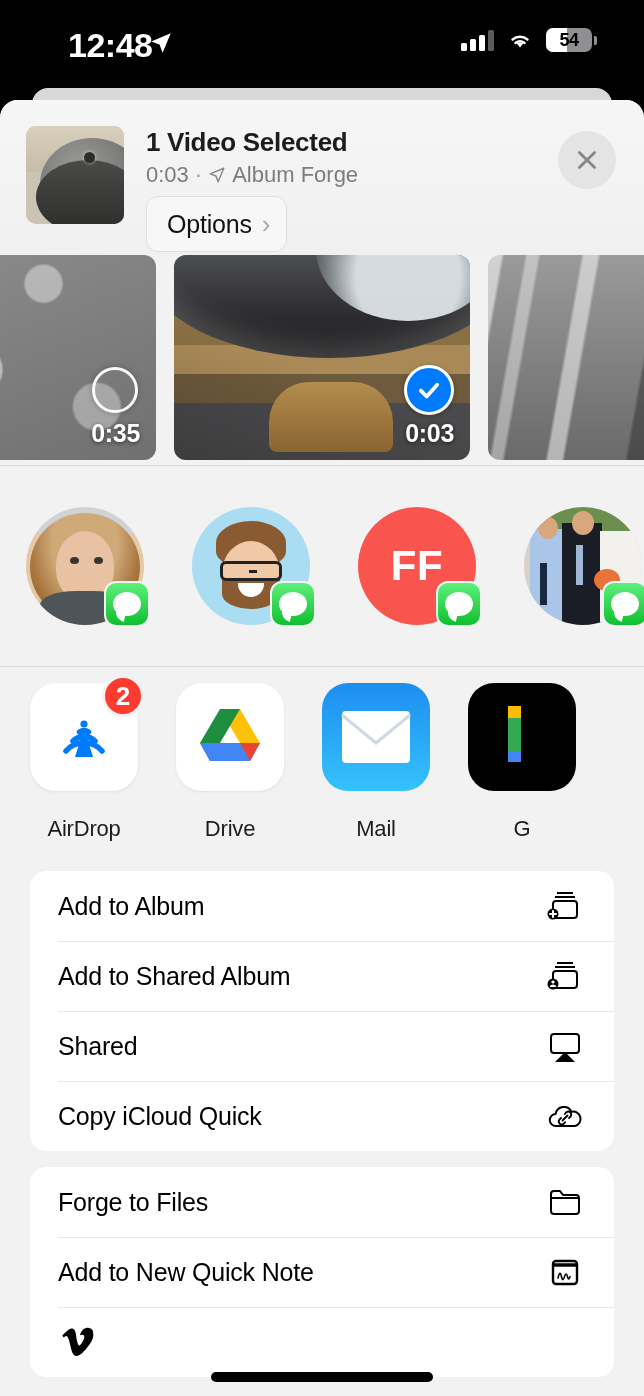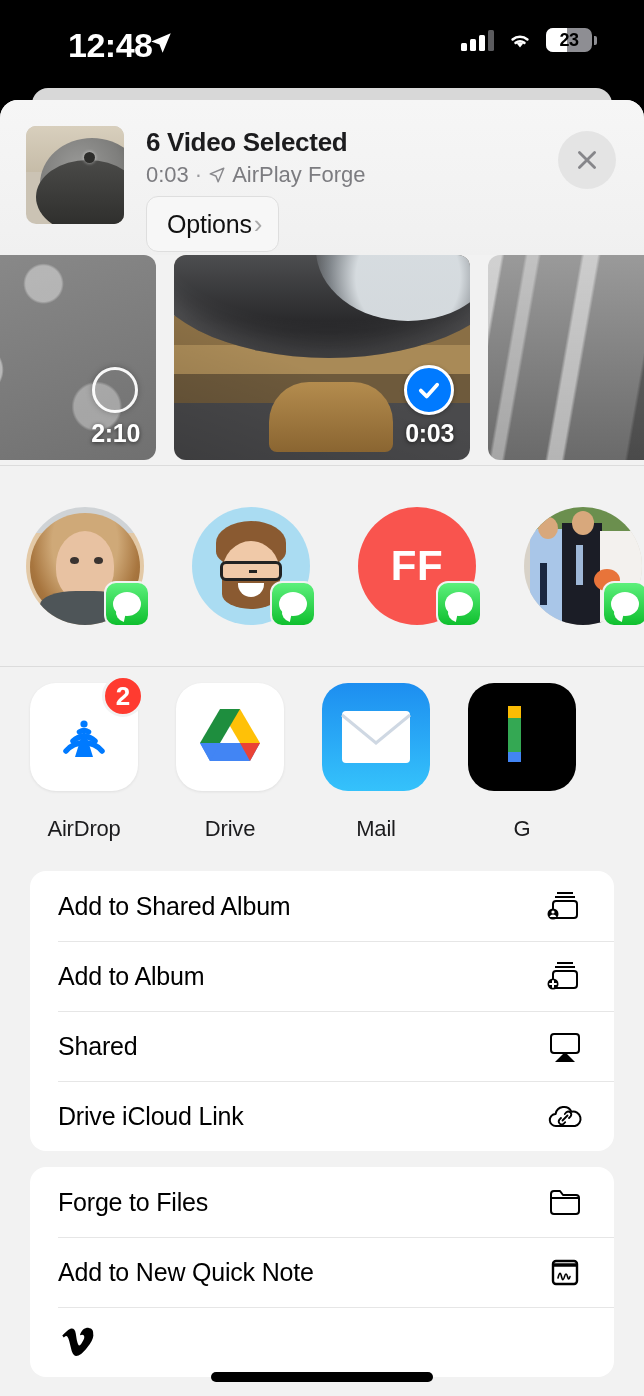--- a/index.html
+++ b/index.html
@@ -81,21 +81,21 @@
   }
   .hdr-sub {
     position: absolute; left: 146px; top: 62px;
     font-size: 22px; color: #7c7c80; display: flex; align-items: center; gap: 6px;
   }
   .hdr-sub .dot { font-size: 22px; color:#9a9a9e; }
   .hdr-sub .locsvg { width: 18px; height: 18px; display:inline-block; }
   .options-btn {
     position: absolute; left: 146px; top: 196px - 100px;
     top: 96px;
-    display: flex; align-items: center; gap: 2px;
+    display: flex; align-items: center; gap: 10px;
     height: 56px; padding: 0 16px 0 20px;
     background: #f7f7f7; border: 1px solid #dedede; border-radius: 12px;
     font-size: 25px; color: #111; letter-spacing:-0.2px;
   }
   .options-btn .chev { color:#aaa; font-size: 26px; font-weight: 400; }
   .close-btn {
     position: absolute; right: 28px; top: 31px; width: 58px; height: 58px;
     border-radius: 50%; background: #e4e4e4;
     display: flex; align-items: center; justify-content: center;
   }
@@ -302,62 +302,62 @@
           <i></i>
           <i></i>
         </div>
       <svg width="28" height="22" viewBox="0 0 28 22">
         <path d="M14 18.5l3.2-3.9a5 5 0 0 0-6.4 0z" fill="#fff"></path>
         <path d="M6.6 10.4a11.6 11.6 0 0 1 14.8 0" stroke="#fff" stroke-width="2.6" fill="none" stroke-linecap="round"></path>
         <path d="M9.6 13.9a7.3 7.3 0 0 1 8.8 0" stroke="#fff" stroke-width="2.6" fill="none" stroke-linecap="round"></path>
       </svg>
       <div class="batt">
         <div class="batt-fill"></div>
-        <div class="batt-num">23</div>
+        <div class="batt-num">54</div>
         <div class="batt-cap"></div>
       </div>
     </div>
   </div>
 
   <div class="sheet-peek"></div>
 
   <div class="sheet">
 
     <div class="header">
       <div class="hdr-thumb">
         <div class="bg-top"></div>
         <div class="disc"></div>
         <div class="disc2"></div>
         <div class="hole"></div>
       </div>
-      <div class="hdr-title">6 Video Selected</div>
+      <div class="hdr-title">1 Video Selected</div>
       <div class="hdr-sub">
         <span>0:03</span>
         <span class="dot">·</span>
         <svg class="locsvg" viewBox="0 0 24 24">
           <path d="M21 3 3 10.5l7.6 2.9L13.5 21z" fill="none" stroke="#8a8a8e" stroke-width="2" stroke-linejoin="round"></path>
         </svg>
-        <span>AirPlay Forge</span>
+        <span>Album Forge</span>
       </div>
       <div class="options-btn">
         <span>Options</span>
         <span class="chev">›</span>
       </div>
       <div class="close-btn">
         <svg viewBox="0 0 24 24">
           <path d="M5 5l14 14M19 5L5 19" stroke="#86868a" stroke-width="2.6" stroke-linecap="round"></path>
         </svg>
       </div>
     </div>
 
     <div class="strip">
       <div class="thumb first">
         <div class="tile gray1"></div>
         <div class="check-ring"></div>
-        <div class="dur">2:10</div>
+        <div class="dur">0:35</div>
       </div>
       <div class="thumb">
         <div class="tile color">
           <div class="pipe"></div>
           <div class="rim"></div>
           <div class="frost"></div>
         </div>
         <div class="check-on">
           <svg viewBox="0 0 24 24">
               <path d="M5 12.5l5 5 9-10" stroke="#fff" stroke-width="3.2" fill="none" stroke-linecap="round" stroke-linejoin="round"></path>
@@ -466,53 +466,53 @@
             <rect x="16" y="50" width="13" height="10" fill="#4285f4"></rect>
             <rect x="30" y="4" width="13" height="56" fill="#0f9d58" opacity="0"></rect>
           </svg>
         </div>
         <div class="app-label">G</div>
       </div>
     </div>
 
     <div class="list-group g1">
       <div class="row">
+        <div class="row-label">Add to Album</div>
+        <div class="row-icon">
+          <svg viewBox="0 0 40 40" fill="none" stroke="#000" stroke-width="2">
+            <path d="M12 7h16M10 11h20"></path>
+            <rect x="8" y="15" width="24" height="17" rx="3"></rect>
+            <circle cx="8" cy="28" r="5.5" fill="#000" stroke="none"></circle>
+            <path d="M8 25v6M5 28h6" stroke="#fff" stroke-width="2" stroke-linecap="round"></path>
+          </svg>
+        </div>
+      </div>
+      <div class="row">
         <div class="row-label">Add to Shared Album</div>
         <div class="row-icon">
           <svg viewBox="0 0 40 40" fill="none" stroke="#000" stroke-width="2">
             <path d="M12 7h16M10 11h20"></path>
             <rect x="8" y="15" width="24" height="17" rx="3"></rect>
             <circle cx="8" cy="28" r="5.5" fill="#000" stroke="none"></circle>
             <circle cx="8" cy="26" r="1.6" fill="#fff" stroke="none"></circle>
             <path d="M4.6 31c.7-1.6 2-2.4 3.4-2.4s2.7.8 3.4 2.4" fill="#fff" stroke="none"></path>
           </svg>
         </div>
       </div>
       <div class="row">
-        <div class="row-label">Add to Album</div>
-        <div class="row-icon">
-          <svg viewBox="0 0 40 40" fill="none" stroke="#000" stroke-width="2">
-            <path d="M12 7h16M10 11h20"></path>
-            <rect x="8" y="15" width="24" height="17" rx="3"></rect>
-            <circle cx="8" cy="28" r="5.5" fill="#000" stroke="none"></circle>
-            <path d="M8 25v6M5 28h6" stroke="#fff" stroke-width="2" stroke-linecap="round"></path>
-          </svg>
-        </div>
-      </div>
-      <div class="row">
         <div class="row-label">Shared</div>
         <div class="row-icon">
           <svg viewBox="0 0 40 40">
             <rect x="6" y="8" width="28" height="19" rx="3" fill="none" stroke="#000" stroke-width="2"></rect>
             <path d="M20 26 L30 36 H10 Z" fill="#000"></path>
           </svg>
         </div>
       </div>
       <div class="row">
-        <div class="row-label">Drive iCloud Link</div>
+        <div class="row-label">Copy iCloud Quick</div>
         <div class="row-icon">
           <svg viewBox="0 0 40 40" fill="none" stroke="#000" stroke-width="2">
             <path d="M11 30a6 6 0 0 1-.4-12 8.4 8.4 0 0 1 15.9-2.2A6.4 6.4 0 0 1 30 30z" stroke-linejoin="round"></path>
             <path d="M17.5 24.5l5-5M16 22l-1.6 1.6a3 3 0 0 0 4.2 4.2l1.6-1.6M24 22l1.6-1.6a3 3 0 0 0-4.2-4.2L19.8 18" stroke-width="1.8" stroke-linecap="round"></path>
           </svg>
         </div>
       </div>
     </div>
 
     <div class="list-group g2">

